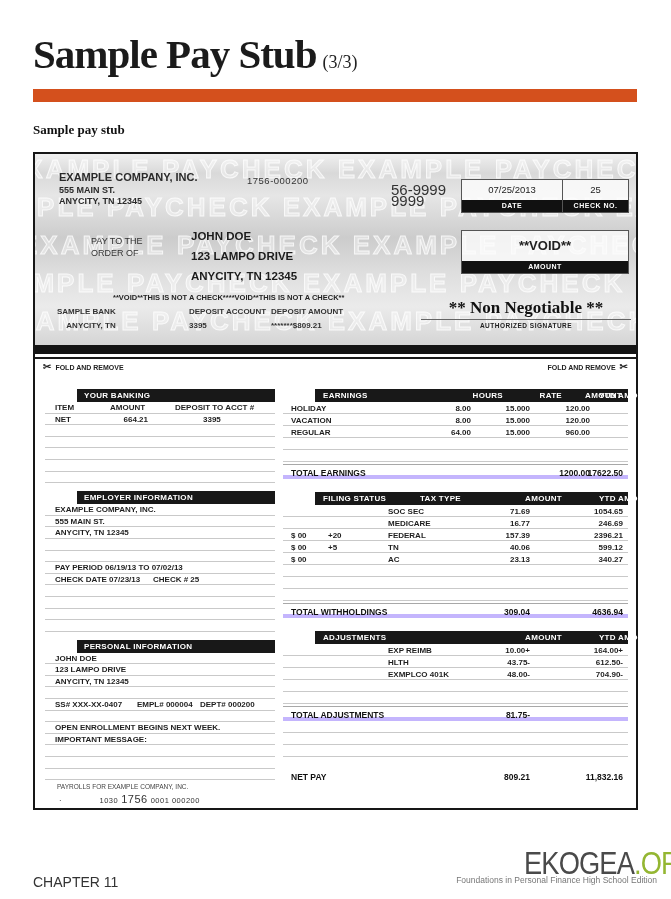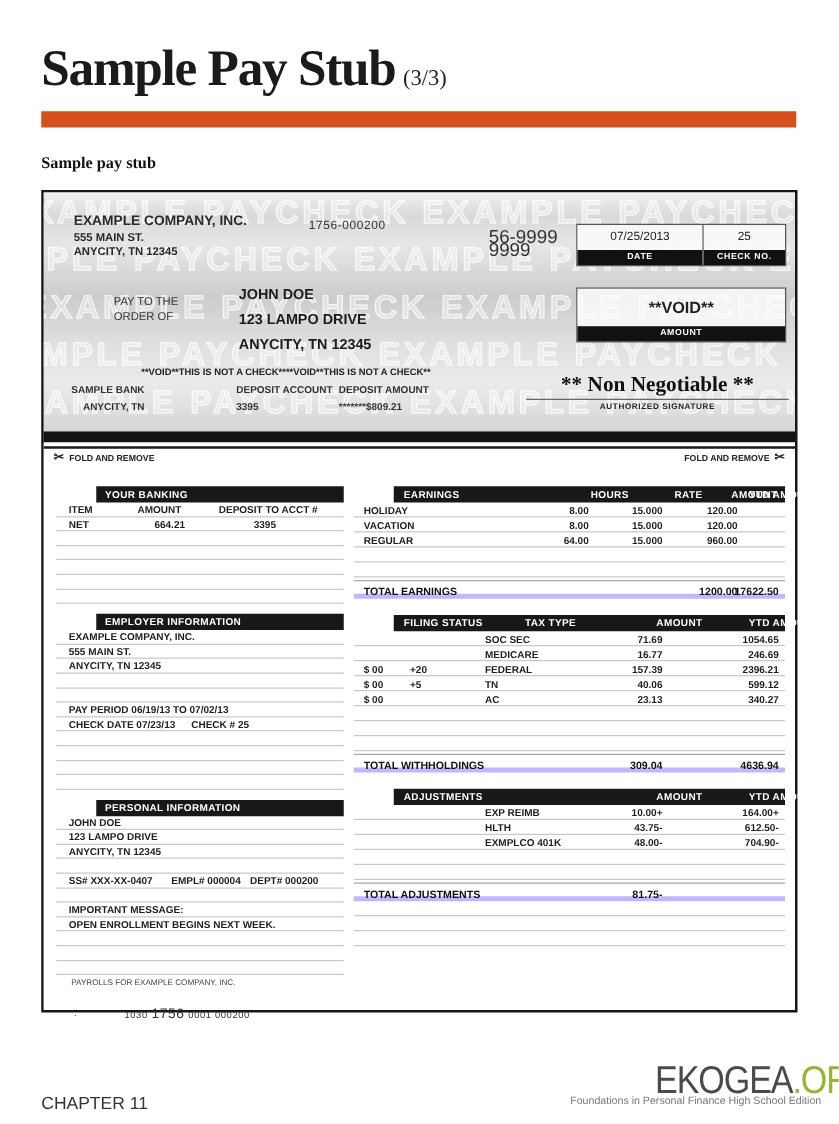--- a/index.html
+++ b/index.html
@@ -75,21 +75,21 @@
   .e-label { left:8px; } .e-hours { left:120px; width:68px; text-align:right; } .e-rate { left:195px; width:52px; text-align:right; }
   .e-amt { left:252px; width:55px; text-align:right; } .e-ytd { left:264px; width:76px; text-align:right; }
   .w-fs1 { left:8px; } .w-fs2 { left:45px; } .w-tax { left:105px; }
   .w-amt { left:182px; width:65px; text-align:right; } .w-ytd { left:264px; width:76px; text-align:right; }
   .a-lbl { left:8px; } .a-item { left:105px; } .a-amt { left:182px; width:65px; text-align:right; } .a-ytd { left:264px; width:76px; text-align:right; }
 
   .netpay { position:relative; height:14px; margin-top:14px; font-size:8.5px; font-weight:bold; color:#111; }
   .netpay span { position:absolute; top:1px; }
 
   .payrolls { position:absolute; left:22px; top:424px; font-size:6.5px; color:#444; }
-  .micr { margin-top:15px; font-size:7.5px; color:#333; white-space:nowrap; }
+  .micr { margin-top:3px; font-size:7.5px; color:#333; white-space:nowrap; }
   .micr .dot { margin-left:2px; margin-right:38px; }
   .micr .big { font-size:11px; letter-spacing:0.5px; margin:0 3px; }
   .micr .seg { letter-spacing:0.5px; }
 
   
   .footer-left { position:absolute; left:33px; top:874px; font-size:14px; font-weight:normal; color:#333; }
   .footer-right { position:absolute; right:14px; top:875px; font-size:8.5px; color:#777; }
   .logo { position:absolute; left:524px; top:846px; font-size:31px; letter-spacing:-1px; color:#3d3d3d; opacity:0.93;
     transform:scaleX(0.88); transform-origin:left center; white-space:nowrap; }
 </style>
@@ -246,24 +246,24 @@
             <span class="l-c1">ANYCITY, TN 12345</span>
           </div>
         <div class="lrow"></div>
         <div class="lrow">
           <span class="l-ss1">SS# XXX-XX-0407</span>
           <span class="l-ss2">EMPL# 000004</span>
           <span class="l-ss3">DEPT# 000200</span>
         </div>
         <div class="lrow"></div>
         <div class="lrow">
+            <span class="l-c1">OPEN ENROLLMENT BEGINS NEXT WEEK.</span>
+          </div>
+        <div class="lrow">
             <span class="l-c1">IMPORTANT MESSAGE:</span>
-          </div>
-        <div class="lrow">
-            <span class="l-c1">OPEN ENROLLMENT BEGINS NEXT WEEK.</span>
           </div>
         <div class="lrow"></div>
         <div class="lrow"></div>
         <div class="lrow"></div>
       </div>
 
       <div class="col-right">
 
         <div class="rtable">
           <div class="rbar">
@@ -372,20 +372,25 @@
           <div class="rrow"></div>
           <div class="rtotal">
             <span class="a-lbl">TOTAL ADJUSTMENTS</span>
             <span class="a-amt">81.75-</span>
           </div>
           <div class="rrow"></div>
           <div class="rrow"></div>
           <div class="rrow"></div>
         </div>
 
+        <div class="netpay">
+          <span class="a-lbl">NET PAY</span>
+          <span class="a-amt">809.21</span>
+          <span class="a-ytd">11,832.16</span>
+        </div>
       </div>
 
       <div class="payrolls">
         <div>PAYROLLS FOR EXAMPLE COMPANY, INC.</div>
         <div class="micr">
           <span class="dot">·</span><span class="seg">1030</span><span class="big">1756</span><span class="seg">0001 000200</span>
         </div>
       </div>
     </div>
   </div>

